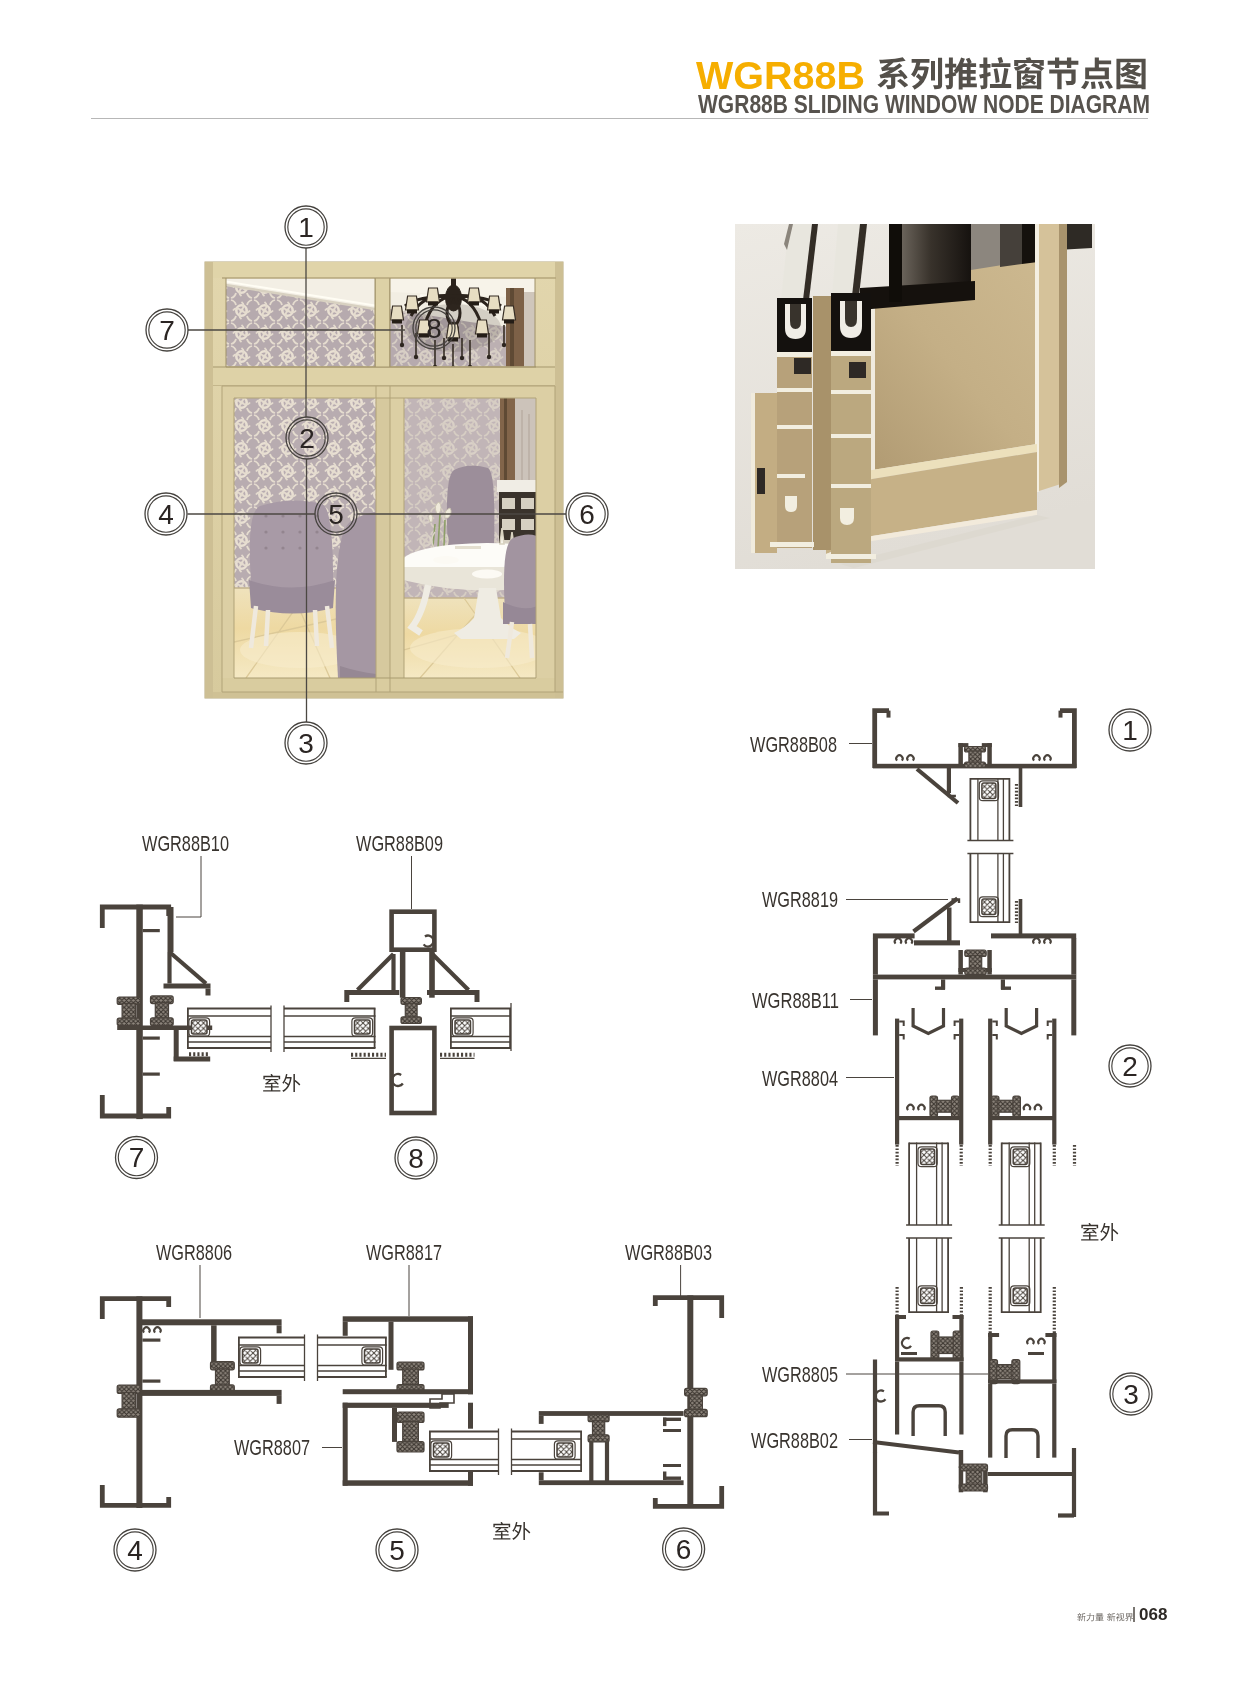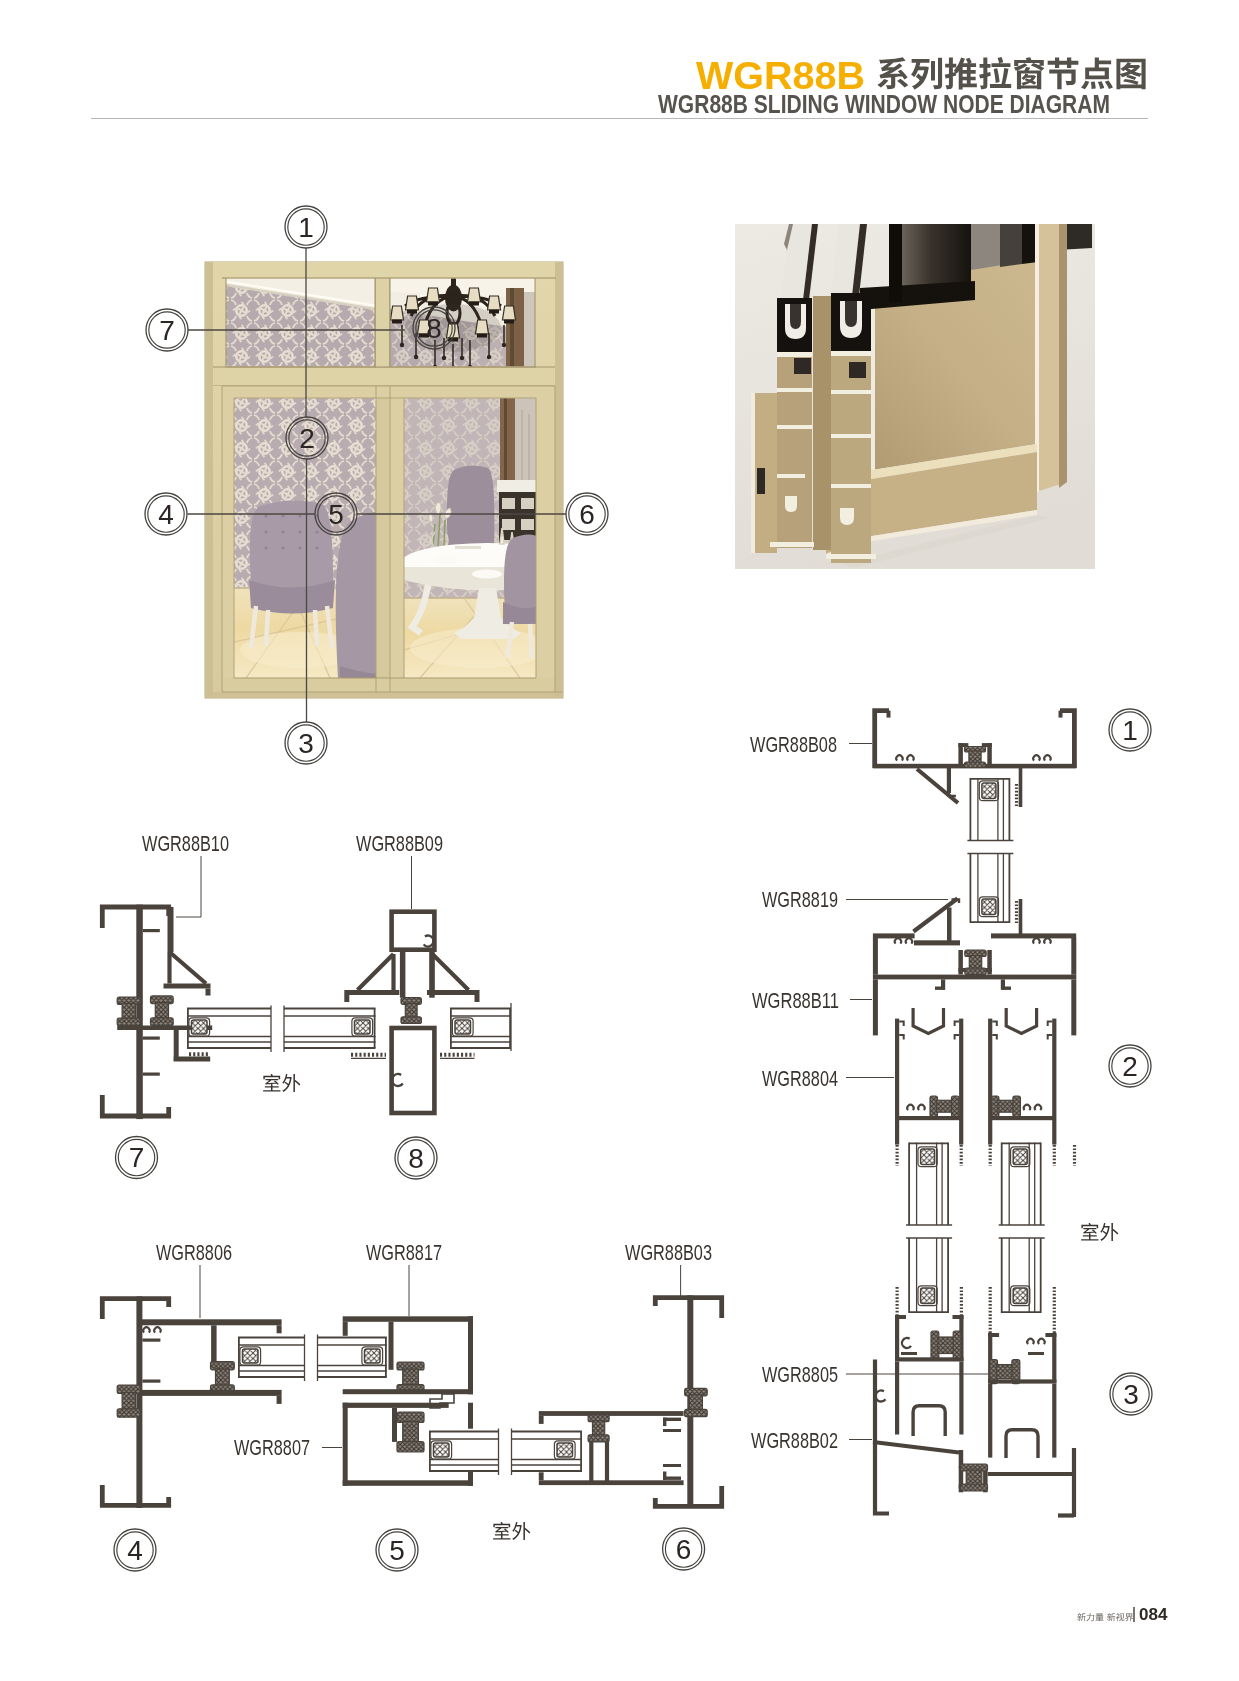--- a/index.html
+++ b/index.html
@@ -16,21 +16,21 @@
         <path transform="translate(2000 0)" d="M22 342Q84 355 170 378Q256 400 343 424L359 316Q280 293 198 269Q117 245 49 226ZM34 665H360V554H34ZM145 849H261V47Q261 5 252 -21Q243 -47 220 -62Q196 -77 162 -81Q127 -86 78 -86Q76 -62 67 -28Q57 6 46 31Q72 30 96 30Q120 30 129 31Q138 31 141 34Q145 38 145 48ZM465 478H932V372H465ZM468 282H931V176H468ZM473 81H966V-28H473ZM502 844 615 813Q587 730 548 648Q509 566 464 495Q418 424 370 370Q361 382 346 399Q330 415 313 432Q297 450 284 459Q330 505 371 566Q413 628 446 699Q479 770 502 844ZM548 676H944V567H548V-91H433V583L525 676ZM671 620H783V23H671ZM642 801 745 842Q766 809 785 771Q804 732 813 703L705 656Q697 685 679 726Q661 767 642 801Z"></path>
         <path transform="translate(3000 0)" d="M397 681H954V569H397ZM461 508 566 532Q578 483 589 428Q599 373 609 318Q618 263 625 213Q631 164 635 126L520 94Q517 133 512 183Q506 234 498 289Q490 345 481 402Q471 458 461 508ZM770 537 896 517Q886 454 873 387Q860 321 846 256Q832 191 817 132Q803 74 788 27L686 48Q698 97 711 158Q724 218 735 284Q746 349 755 414Q764 479 770 537ZM352 66H976V-47H352ZM576 836 690 864Q704 828 719 785Q733 743 741 711L622 677Q616 709 603 754Q589 799 576 836ZM33 342Q97 355 185 376Q272 397 361 419L375 310Q296 288 214 266Q132 244 64 227ZM45 659H368V548H45ZM157 850H275V38Q275 -4 266 -27Q257 -51 233 -65Q209 -78 175 -83Q141 -87 93 -86Q90 -64 80 -33Q71 -1 60 22Q86 21 109 21Q132 20 141 21Q157 21 157 38Z"></path>
         <path transform="translate(4000 0)" d="M145 465H861V-84H733V379H267V-90H145ZM415 567 544 546Q518 506 491 470Q464 435 442 410L342 434Q363 462 383 499Q403 536 415 567ZM195 23H813V-62H195ZM614 322H631L648 326L708 298Q674 224 616 170Q557 117 483 82Q408 47 325 26Q317 42 303 63Q289 84 276 97Q350 112 417 140Q485 169 537 211Q589 254 614 309ZM391 371 477 357Q455 309 422 266Q389 223 338 186Q327 200 308 217Q289 234 273 241Q317 269 346 304Q376 338 391 371ZM424 322H640V253H368ZM368 183 422 240Q471 223 525 200Q580 178 630 153Q680 129 713 106L654 43Q624 64 575 90Q526 116 471 140Q417 165 368 183ZM64 774H936V605H809V682H185V596H64ZM372 678 457 616Q409 582 350 552Q292 521 232 497Q172 473 115 457L56 552Q106 565 162 582Q218 600 272 624Q327 648 372 678ZM554 614 628 682Q680 664 741 638Q802 613 858 586Q915 559 953 535L873 459Q840 482 785 510Q730 539 669 567Q609 594 554 614ZM404 829 533 856Q548 828 564 791Q580 755 588 729L451 697Q445 723 432 760Q418 798 404 829Z"></path>
         <path transform="translate(5000 0)" d="M746 492H872V173Q872 125 860 96Q848 67 813 53Q778 39 727 36Q677 34 607 34Q604 62 594 98Q584 134 572 161Q601 160 632 159Q663 158 687 158Q712 158 721 158Q735 159 741 162Q746 166 746 176ZM331 414H459V-87H331ZM95 492H802V376H95ZM49 751H952V636H49ZM265 850H388V540H265ZM616 850H743V540H616Z"></path>
         <path transform="translate(6000 0)" d="M434 850H556V502H434ZM268 444V315H727V444ZM153 555H850V204H153ZM491 761H916V649H491ZM319 128 433 139Q441 106 447 68Q453 29 457 -6Q461 -41 461 -68L340 -83Q340 -57 337 -21Q335 16 330 55Q326 94 319 128ZM525 127 635 152Q650 120 665 84Q681 47 693 13Q705 -21 711 -48L594 -78Q589 -52 578 -16Q568 20 554 57Q540 95 525 127ZM729 133 836 172Q861 141 886 103Q912 65 934 28Q956 -8 968 -38L852 -83Q841 -54 821 -16Q801 21 777 60Q752 100 729 133ZM155 165 270 135Q249 76 214 15Q179 -46 140 -86L29 -32Q66 1 100 55Q134 109 155 165Z"></path>
         <path transform="translate(7000 0)" d="M72 811H930V-90H809V704H187V-90H72ZM143 51H874V-54H143ZM358 267 406 335Q448 327 495 315Q541 302 583 288Q626 274 656 260L607 186Q578 200 535 216Q492 231 446 245Q400 259 358 267ZM406 707 504 673Q475 629 436 587Q397 544 354 507Q311 470 270 442Q262 453 247 466Q233 479 218 492Q203 506 191 514Q253 549 311 600Q370 652 406 707ZM671 627H690L707 632L774 592Q735 531 675 480Q614 428 541 388Q468 347 388 317Q309 287 230 268Q225 282 216 300Q206 319 196 336Q185 354 175 365Q250 379 326 403Q401 427 469 459Q536 491 589 530Q641 569 671 613ZM387 558Q431 513 500 476Q569 439 652 412Q736 385 822 370Q806 354 786 328Q767 301 756 281Q668 300 583 334Q498 368 425 415Q352 462 300 518ZM410 627H705V539H349ZM266 139 320 217Q371 212 427 203Q482 193 537 182Q592 170 641 157Q690 144 729 132L676 47Q627 65 557 83Q488 102 412 116Q336 131 266 139Z"></path>
       </g>
 </svg>
 </div>
 
-<div class="abs" style="left:652px;top:90px;width:465px;height:28px;">
+<div class="abs" style="left:692px;top:90px;width:465px;height:28px;">
 <svg width="465" height="28">
       <text x="458" y="23" text-anchor="end" font-size="25" font-weight="bold" fill="#57534e" textLength="452" lengthAdjust="spacingAndGlyphs" font-family="Liberation Sans,sans-serif">WGR88B SLIDING WINDOW NODE DIAGRAM</text>
     </svg>
 </div>
 
 <div class="abs" style="left:91px;top:118px;width:1057px;height:1px;background:#b7b7b7;"></div>
 <svg class="abs" style="left:130px;top:195px" width="500" height="600" viewBox="130 195 500 600" font-family="Liberation Sans,sans-serif">
     <defs>
 <pattern id="dmk" width="23" height="23" patternUnits="userSpaceOnUse">
  <circle cx="11.5" cy="11.5" r="5.2" fill="none" stroke="#e9e0d3" stroke-width="2.6"></circle>
@@ -837,12 +837,12 @@
         <path transform="translate(1000 0)" d="M83 622H859V545H83ZM830 622H907Q907 622 907 614Q907 606 906 597Q906 588 905 582Q897 427 888 318Q880 209 870 138Q859 68 847 28Q834 -13 817 -31Q799 -53 780 -61Q760 -69 731 -72Q706 -74 661 -73Q617 -72 571 -70Q570 -53 563 -31Q557 -9 545 7Q597 3 640 2Q684 0 703 0Q719 0 730 3Q740 6 749 16Q763 29 775 68Q786 106 796 175Q805 245 814 351Q822 457 830 606ZM410 838H488V665Q488 596 482 520Q476 443 456 364Q436 284 395 205Q354 126 285 53Q216 -21 111 -84Q105 -74 95 -63Q85 -52 74 -42Q63 -31 53 -25Q153 35 218 103Q284 171 322 243Q361 316 380 389Q398 462 404 532Q410 602 410 665Z"></path>
         <path transform="translate(2000 0)" d="M250 665V610H747V665ZM250 763V709H747V763ZM177 808H822V565H177ZM230 273V215H777V273ZM230 373V317H777V373ZM159 420H851V169H159ZM462 403H535V-27H462ZM52 522H949V465H52ZM131 114H873V61H131ZM47 3H955V-55H47Z"></path>
         <path transform="translate(3300 0)" d="M586 502H958V432H586ZM61 735H503V672H61ZM50 339H507V273H50ZM46 507H519V443H46ZM775 473H848V-75H775ZM126 651 187 665Q203 633 214 593Q226 553 230 525L165 507Q162 536 152 577Q141 617 126 651ZM377 667 447 652Q431 607 413 561Q395 514 379 481L318 495Q328 519 339 549Q350 579 361 611Q371 642 377 667ZM866 822 927 767Q879 749 820 734Q761 719 698 707Q635 695 577 687Q574 699 567 715Q560 732 553 744Q609 753 668 765Q726 778 778 793Q830 807 866 822ZM214 827 282 844Q300 814 318 777Q335 740 343 714L273 693Q266 720 249 758Q232 796 214 827ZM251 468H320V17Q320 -9 313 -24Q307 -38 290 -47Q273 -55 247 -57Q221 -59 184 -59Q183 -45 176 -27Q170 -9 162 5Q188 4 209 4Q231 4 239 5Q251 5 251 18ZM553 744H623V400Q623 346 619 284Q616 222 605 159Q594 96 574 37Q553 -22 518 -71Q513 -63 502 -54Q491 -46 480 -37Q469 -29 460 -25Q503 35 522 109Q542 182 547 258Q553 334 553 400ZM360 213 411 240Q436 203 460 159Q484 114 495 83L442 51Q430 84 406 130Q383 176 360 213ZM135 235 196 220Q179 168 151 117Q124 66 94 30Q85 38 69 50Q53 61 41 68Q71 101 96 145Q120 189 135 235Z"></path>
         <path transform="translate(4300 0)" d="M450 791H907V259H832V725H523V259H450ZM671 276H741V28Q741 7 748 0Q756 -8 777 -8H858Q876 -8 885 5Q893 18 897 54Q900 91 902 163Q917 151 934 144Q951 136 965 133Q960 55 951 11Q943 -32 922 -48Q901 -65 857 -65H766Q715 -65 693 -48Q671 -30 671 20ZM637 649H709V452Q709 388 698 316Q686 244 654 173Q622 102 561 36Q500 -29 402 -81Q398 -72 389 -62Q381 -52 371 -41Q362 -30 354 -25Q449 24 505 83Q562 142 591 205Q619 268 628 332Q637 395 637 454ZM63 668H349V599H63ZM190 374 261 459V-79H190ZM262 441Q272 431 293 409Q313 387 336 360Q359 334 379 311Q398 289 407 279L359 219Q348 236 329 261Q311 287 290 315Q269 342 250 366Q231 390 219 404ZM327 668H343L357 671L397 644Q365 555 313 472Q261 388 199 319Q137 250 74 204Q71 214 65 229Q59 243 52 257Q45 270 39 277Q98 317 154 377Q211 437 256 509Q302 580 327 652ZM154 804 211 838Q241 810 267 775Q294 739 308 713L247 673Q234 701 208 738Q181 775 154 804Z"></path>
         <path transform="translate(5300 0)" d="M231 578V469H768V578ZM231 744V637H768V744ZM157 808H845V406H157ZM610 448Q646 399 701 357Q757 315 824 283Q892 251 962 233Q954 226 944 214Q934 202 926 190Q917 179 911 169Q840 192 771 230Q702 267 644 317Q586 366 547 423ZM394 448 460 421Q420 365 361 316Q302 267 233 228Q165 189 95 164Q90 175 81 186Q73 197 63 208Q54 219 45 227Q113 246 179 280Q246 314 302 357Q358 400 394 448ZM311 271H388V210Q388 174 380 134Q373 95 351 55Q329 16 286 -20Q242 -56 169 -86Q164 -76 155 -65Q146 -54 136 -44Q126 -33 118 -26Q184 -1 223 29Q261 58 281 90Q300 121 306 152Q311 184 311 212ZM461 774H536V435H461ZM629 271H706V-78H629Z"></path>
       </g>
     </svg></div>
 
 <div class="abs" style="left:1133px;top:1607px;width:2px;height:15px;background:#7a7672;"></div>
 
-<div class="abs" style="left:1139px;top:1605px;font-size:17px;font-weight:bold;color:#2e2a26;letter-spacing:0px;">084</div>
+<div class="abs" style="left:1139px;top:1605px;font-size:17px;font-weight:bold;color:#2e2a26;letter-spacing:0px;">068</div>
 </body></html>

